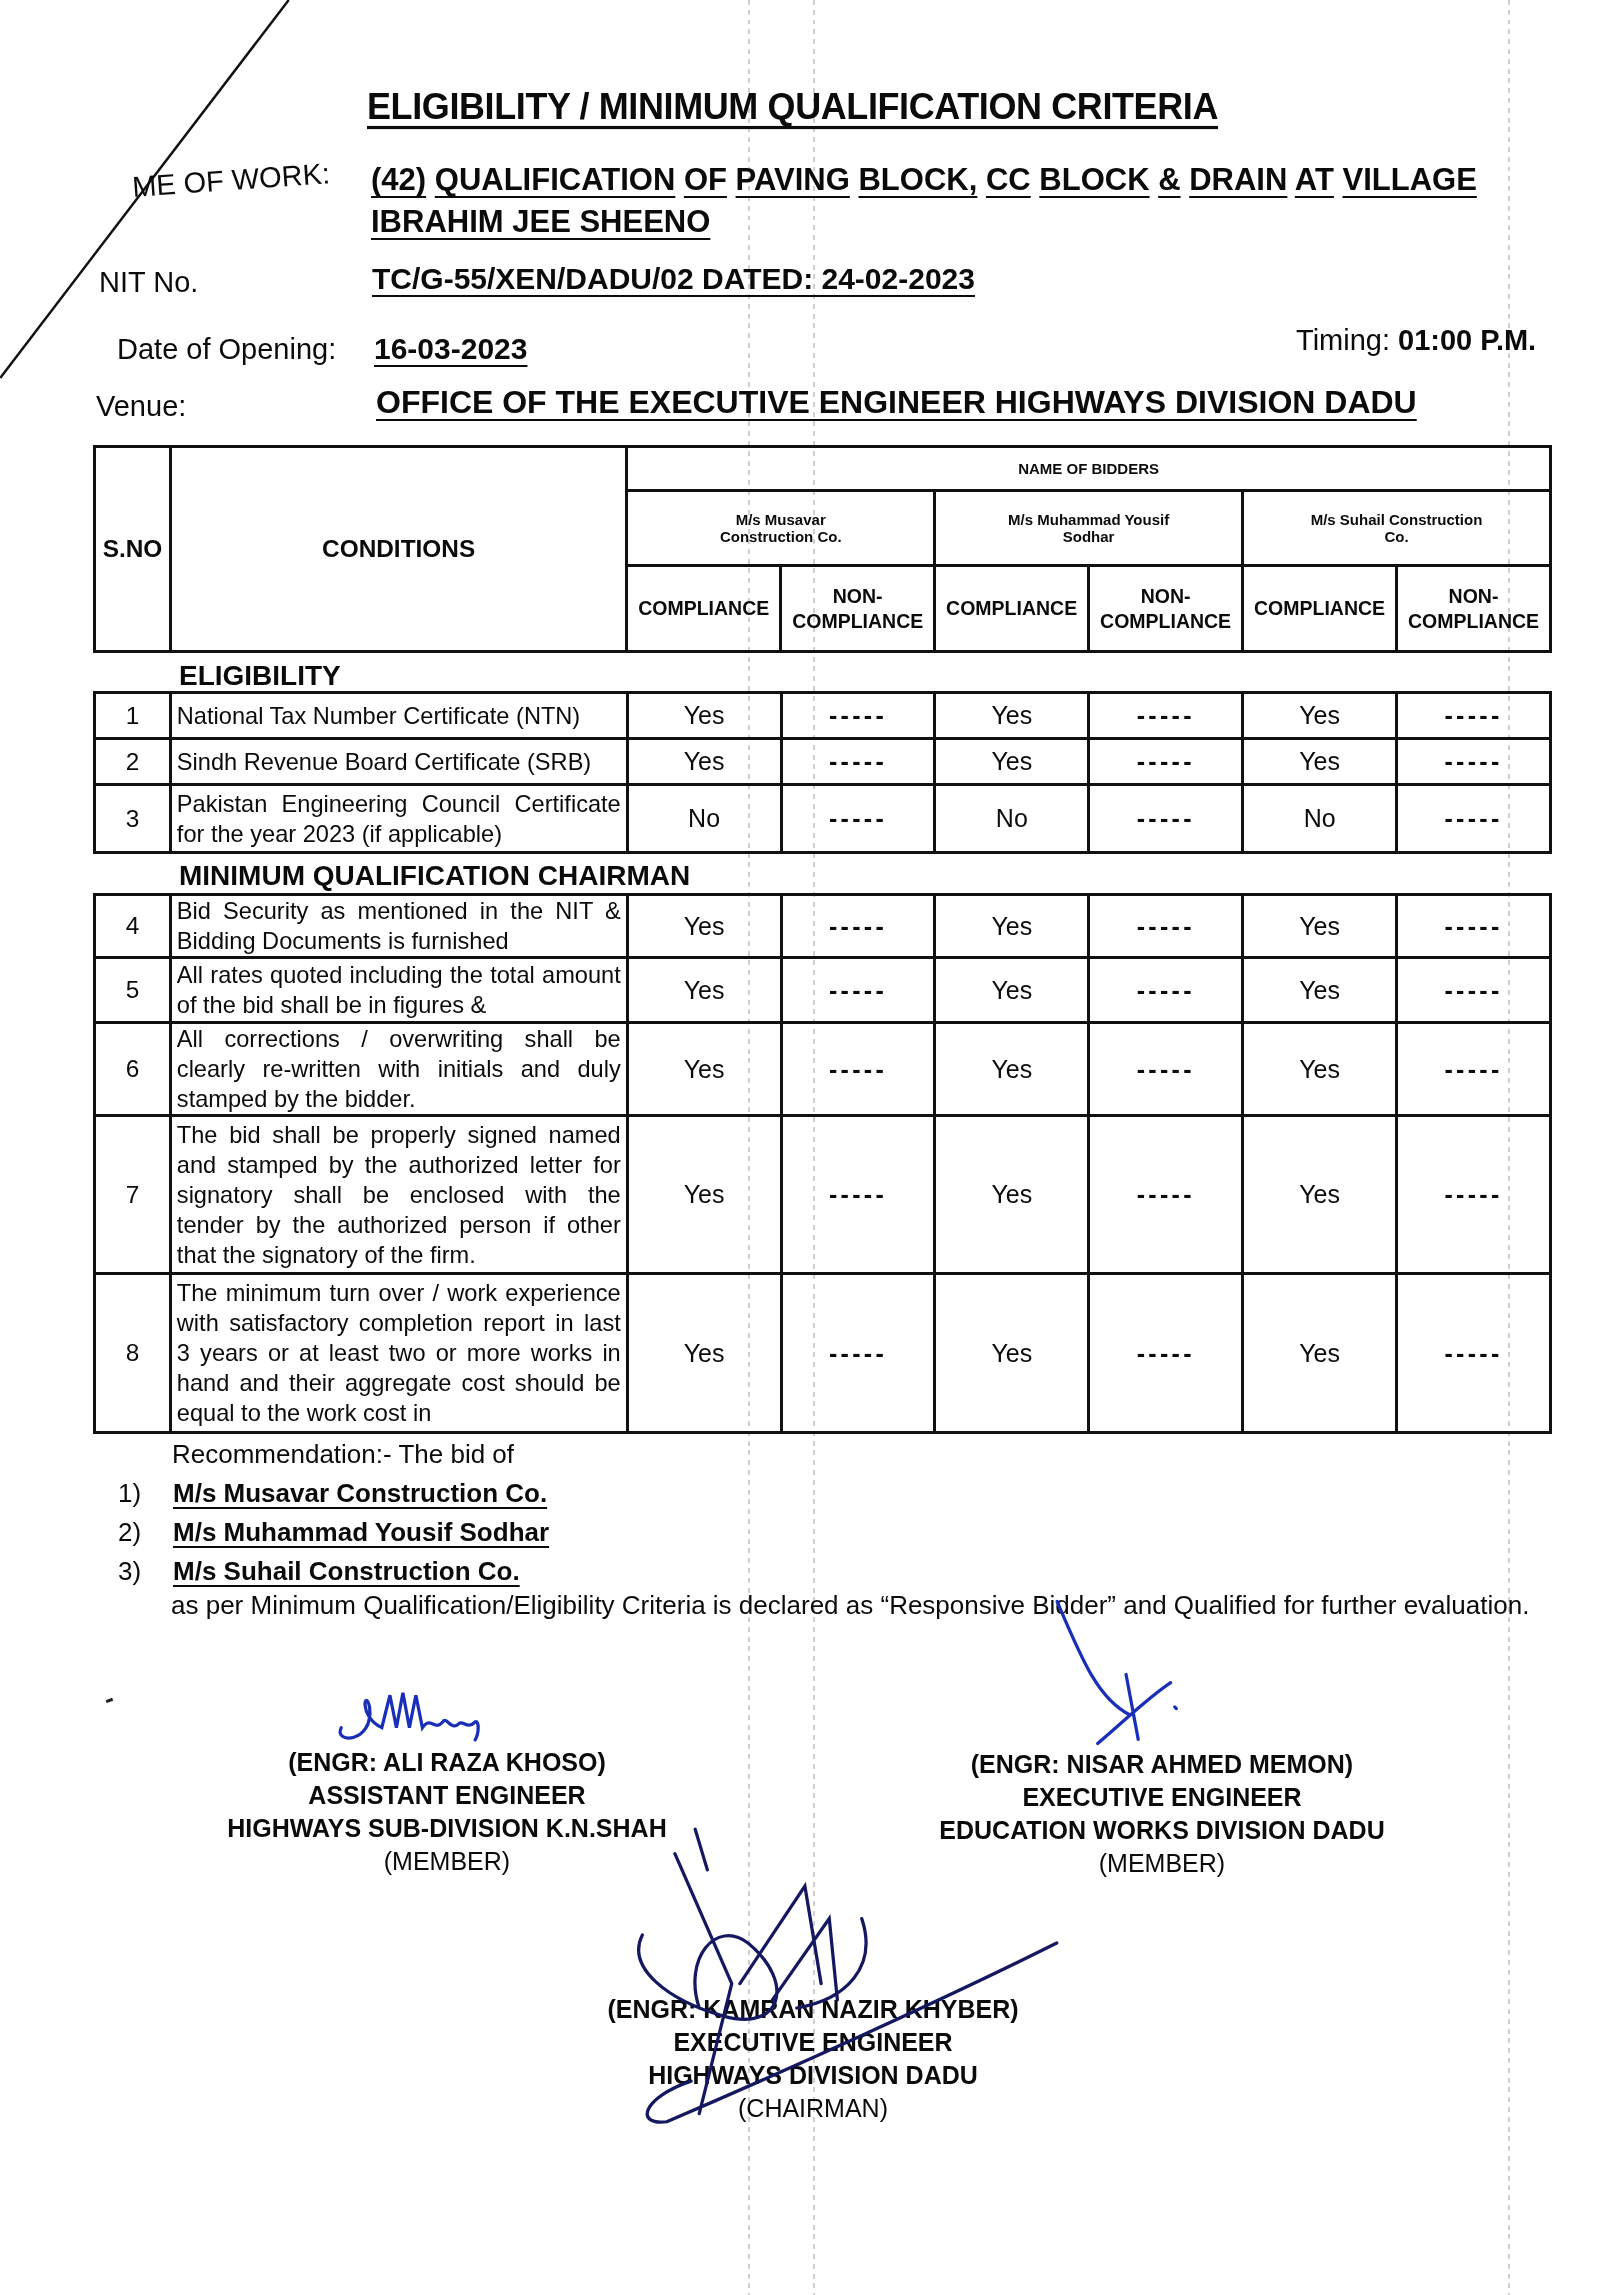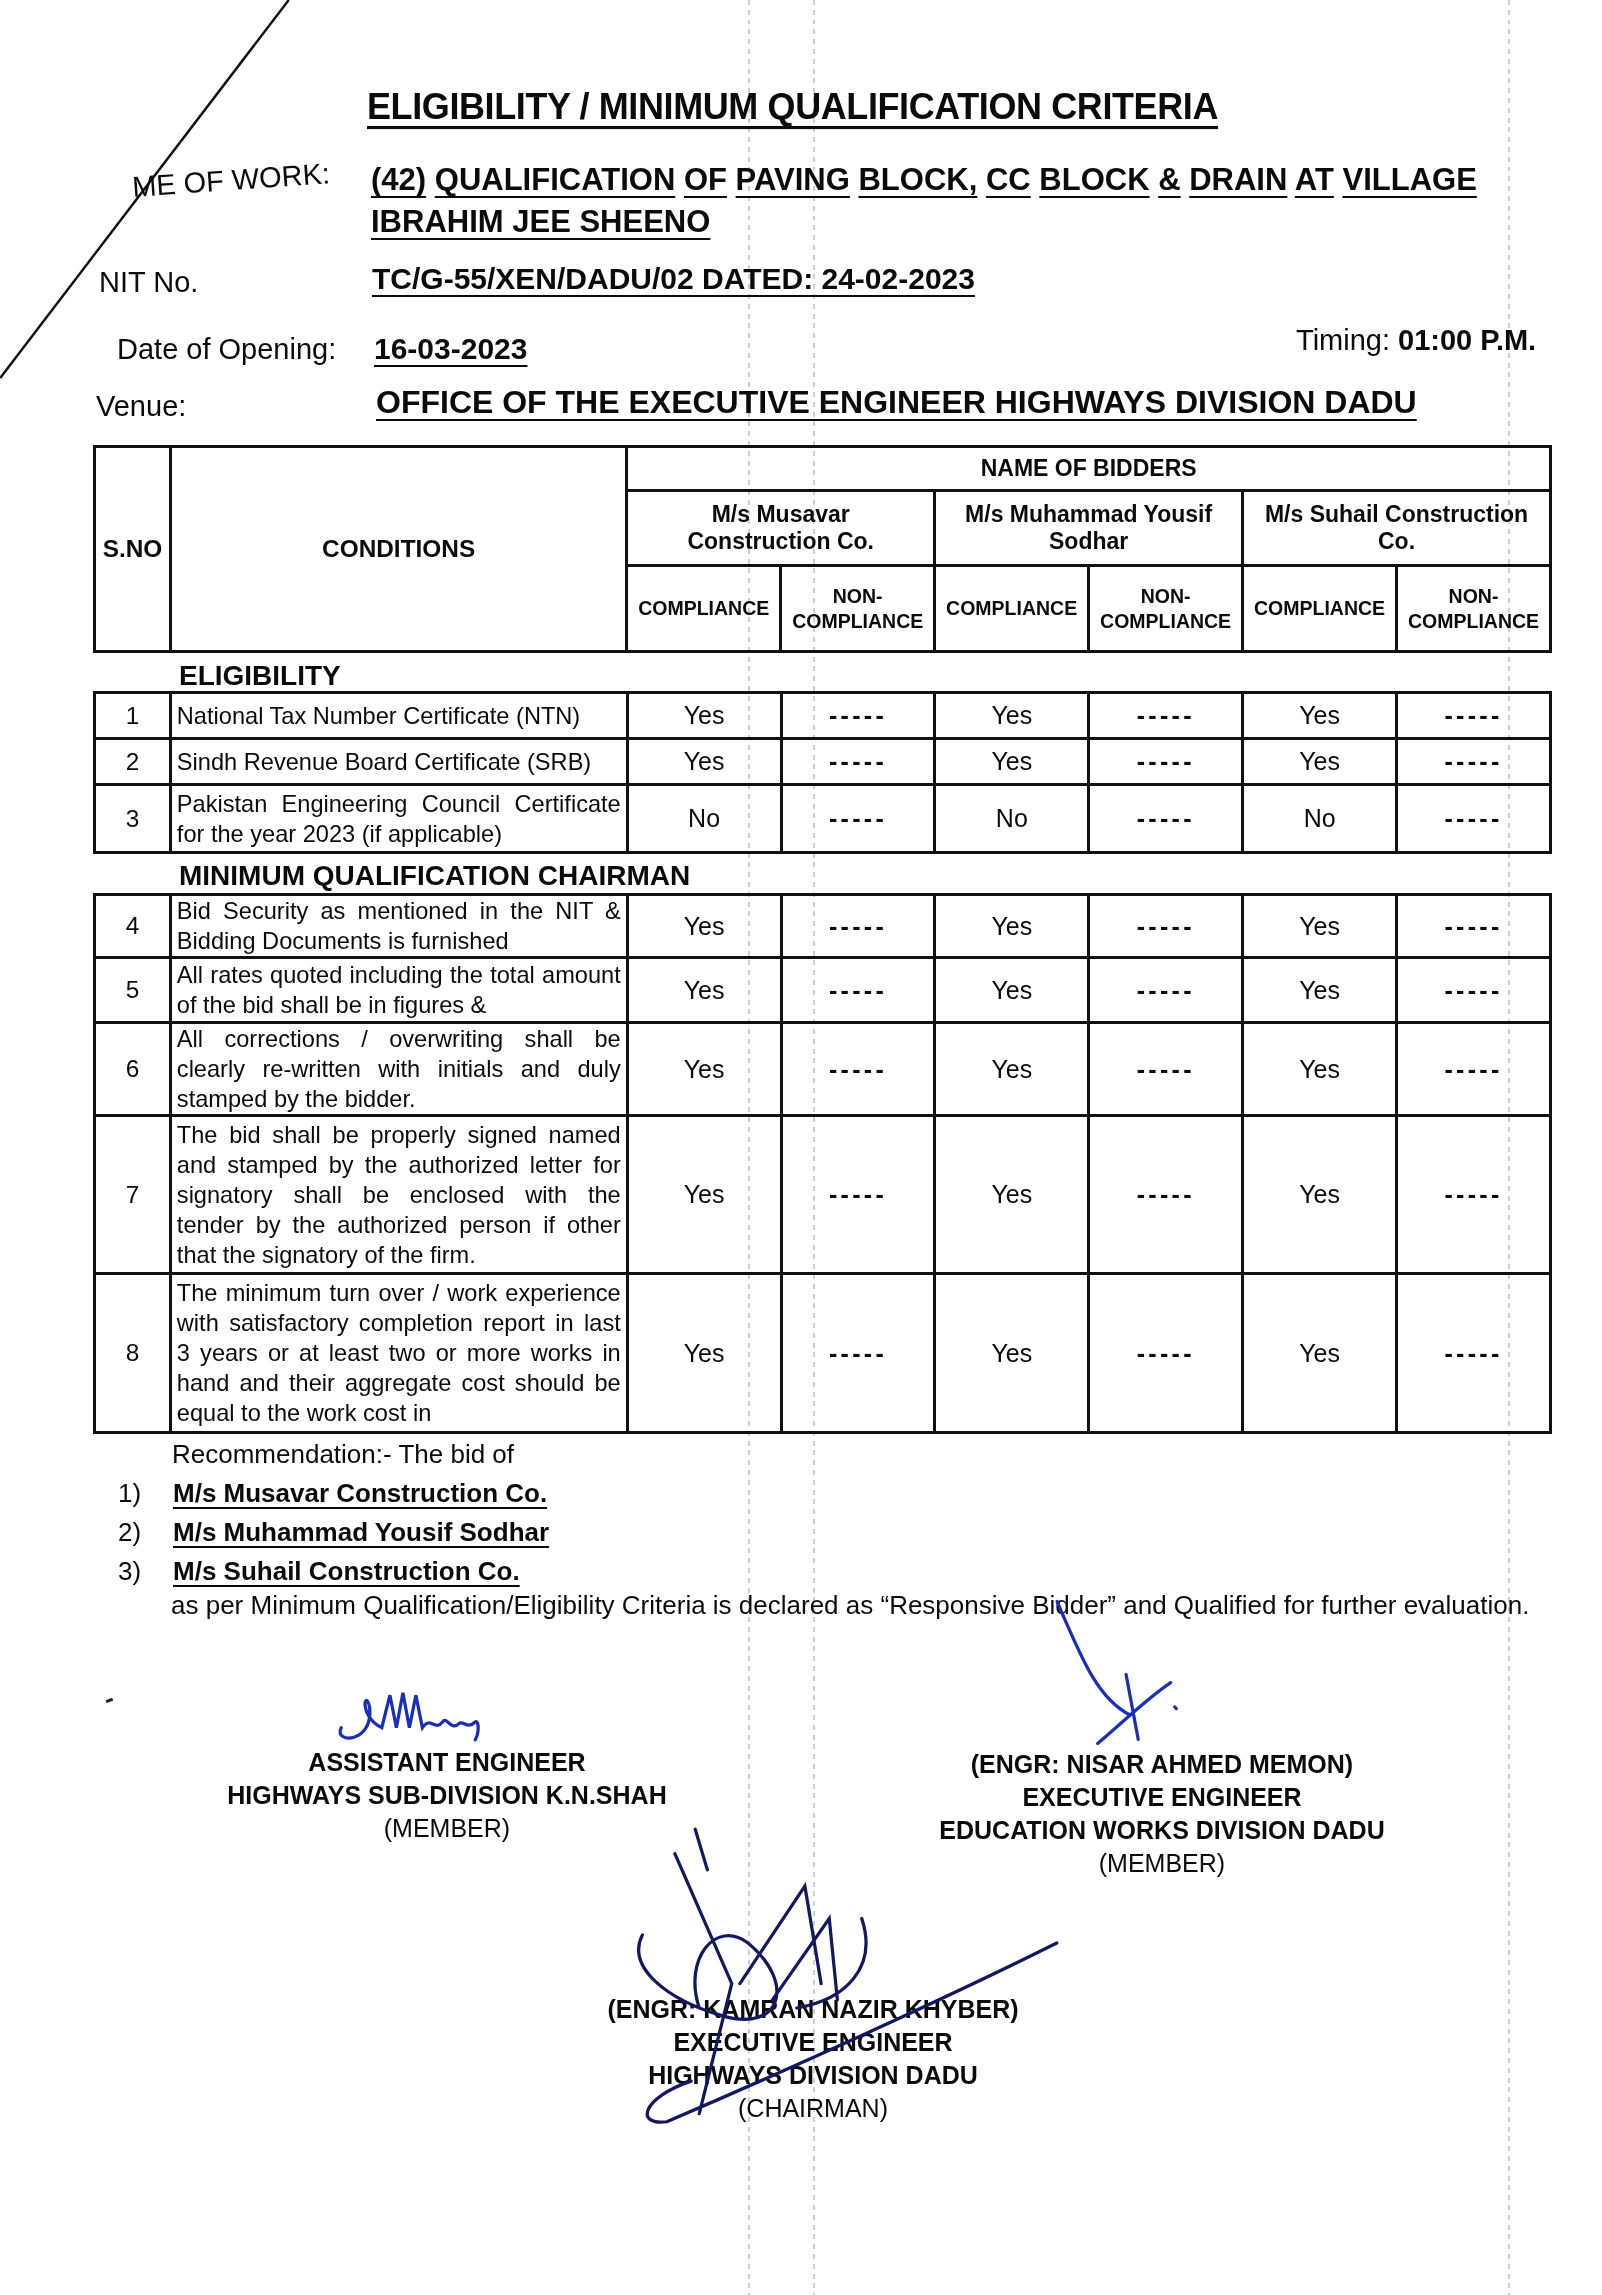--- a/index.html
+++ b/index.html
@@ -13,21 +13,21 @@
 
   .field-label { position: absolute; font-size: 29px; }
   .field-value { position: absolute; font-size: 30px; font-weight: bold; text-decoration: underline; text-decoration-thickness: 2.4px; text-underline-offset: 5.7px; }
   .work-value { position: absolute; left: 371px; top: 159px; width: 1184px; font-size: 31px; font-weight: bold; line-height: 42px; text-align: justify; text-align-last: left; }
   .work-value span.u { text-decoration: underline; text-decoration-thickness: 2.4px; text-underline-offset: 5.7px; }
 
   table { border-collapse: collapse; position: absolute; }
   td, th { border: 3.3px solid #111; text-align: center; vertical-align: middle; }
 
   .hdr { left: 93px; top: 445px; width: 1459px; height: 208px; }
-  .hdr th { font-weight: bold; font-size: 23px; }
+  .hdr th { font-weight: bold; font-size: 15px; }
   .hdr .big { font-size: 24.4px; }
   .hdr .small { font-size: 19.5px; line-height: 24.4px; }
 
   .section-label { position: absolute; font-size: 28px; font-weight: bold; }
 
   .grid { left: 93px; width: 1459px; }
   .grid td { font-size: 25px; }
   .grid td.sno { width: 76px; font-size: 24.4px; }
   .grid td.cond { width: 457px; text-align: justify; text-align-last: left; padding: 0 4.9px; font-size: 23.6px; line-height: 30px; vertical-align: middle; }
   .grid td.val { width: 154px; }
@@ -210,20 +210,21 @@
 <div class="rec-tail">as per Minimum Qualification/Eligibility Criteria is declared as “Responsive Bidder” and Qualified for further evaluation.</div>
 
 <svg class="sig-svg" style="left:325px; top:1683px;" width="211" height="65" viewBox="0 0 260 80">
   <path d="M20 55 C 10 75, 60 75, 55 30 C 50 5, 40 40, 70 55 L80 15 L88 55 L96 12 L104 55 L112 15 L120 55 C130 40, 135 60, 145 48 C150 40, 155 60, 165 50 C170 45, 175 58, 185 48 C190 45, 190 62, 185 70" fill="none" stroke="#1a2fb8" stroke-width="4" stroke-linecap="round"></path>
 </svg>
 <svg class="sig-svg" style="left:1049px; top:1593px;" width="146" height="163" viewBox="0 0 180 200">
   <path d="M10 10 C 40 80, 60 130, 100 150 M 95 100 L 110 180 M 60 185 C 90 160, 120 130, 150 110 M 155 140 l2 2" fill="none" stroke="#1a2fb8" stroke-width="4" stroke-linecap="round"></path>
 </svg>
 
 <div class="sign-block" style="left:195px; top:1746px; width:504px;">
+  <div>(ENGR: ALI RAZA KHOSO)</div>
   <div>ASSISTANT ENGINEER</div>
   <div>HIGHWAYS SUB-DIVISION K.N.SHAH</div>
   <div class="role">(MEMBER)</div>
 </div>
 
 <div class="sign-block" style="left:910px; top:1748px; width:504px;">
   <div>(ENGR: NISAR AHMED MEMON)</div>
   <div>EXECUTIVE ENGINEER</div>
   <div>EDUCATION WORKS DIVISION DADU</div>
   <div class="role">(MEMBER)</div>

